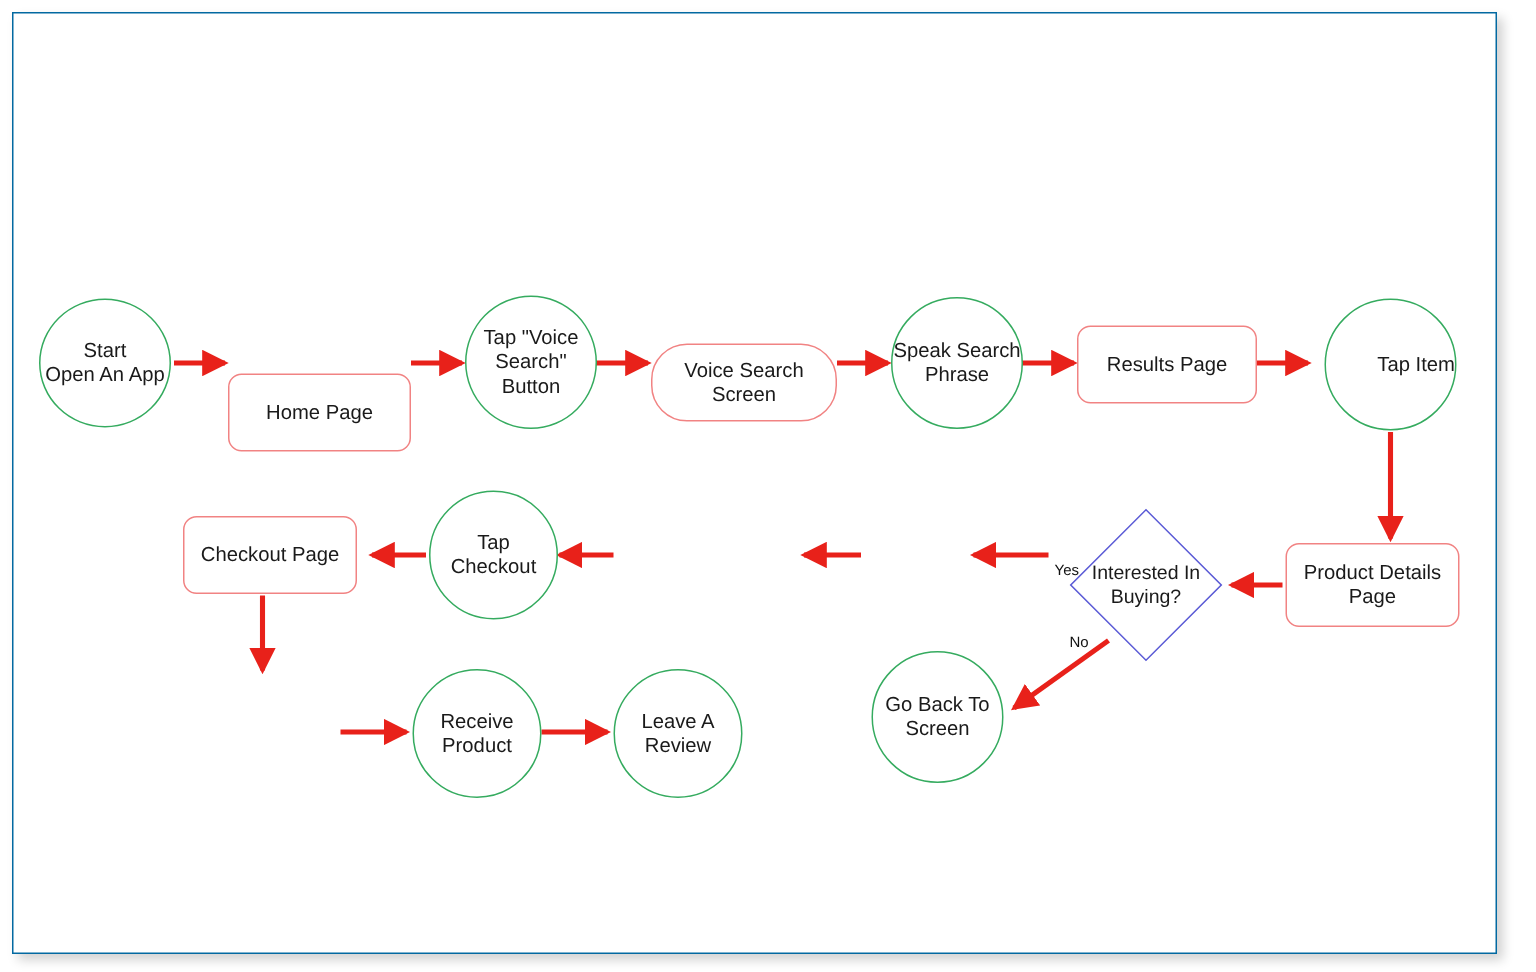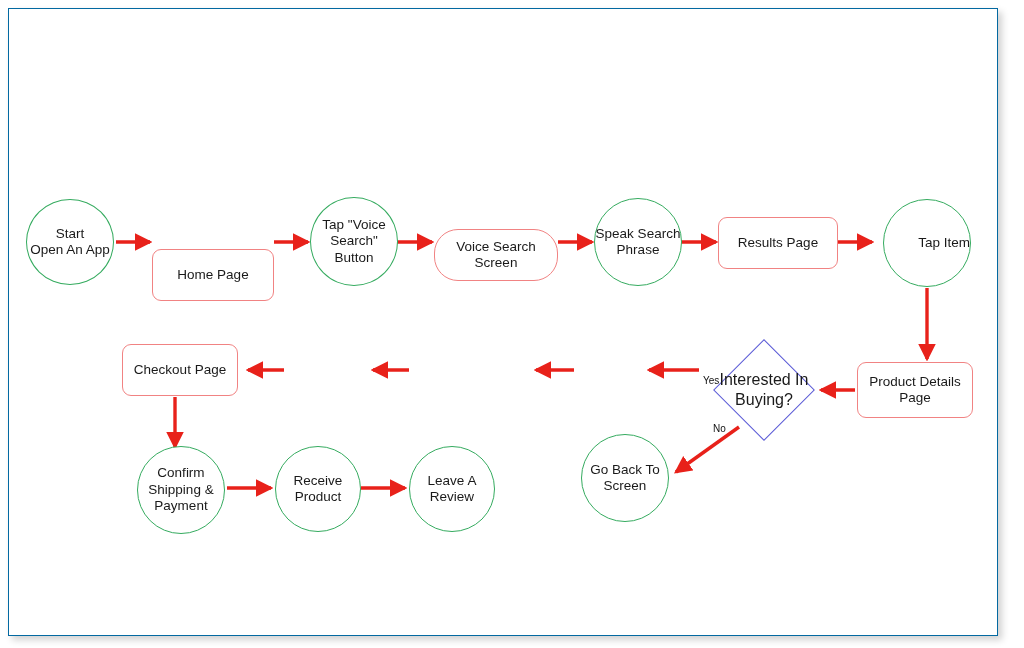--- a/index.html
+++ b/index.html
@@ -71,21 +71,21 @@
   }
 
   .node.rect {
     border: 1.6px solid #f18383;
     border-radius: 9px;
     background: #ffffff;
     font-size: 13.5px;
   }
 
   .node.diamond-label {
-    font-size: 16px;
+    font-size: 13px;
     color: #1a1a1a;
     background: transparent;
     border: none;
     z-index: 3;
   }
 
   .diamond-shape {
     position: absolute;
     border: 1.6px solid #5a5ad6;
     background: #ffffff;
@@ -191,30 +191,29 @@
 
       <div class="edge-label" style="left:694px; top:354px;">
         <span>Yes</span>
       </div>
       <div class="edge-label" style="left:704px; top:402px;">
         <span>No</span>
       </div>
 
 
 
+      <div class="node circle" style="left:277px; top:318px; width:86px; height:86px;">
+        <span>Tap
+Checkout</span>
+      </div>
 
       <div class="node rect" style="left:113px; top:335px; width:116px; height:52px;">
         <span>Checkout Page</span>
       </div>
 
-      <div class="node circle" style="left:128px; top:437px; width:88px; height:88px;">
-        <span>Confirm
-Shipping &amp;
-Payment</span>
-      </div>
 
       <div class="node circle" style="left:266px; top:437px; width:86px; height:86px;">
         <span>Receive
 Product</span>
       </div>
 
       <div class="node circle" style="left:400px; top:437px; width:86px; height:86px;">
         <span>Leave A
 Review</span>
       </div>

